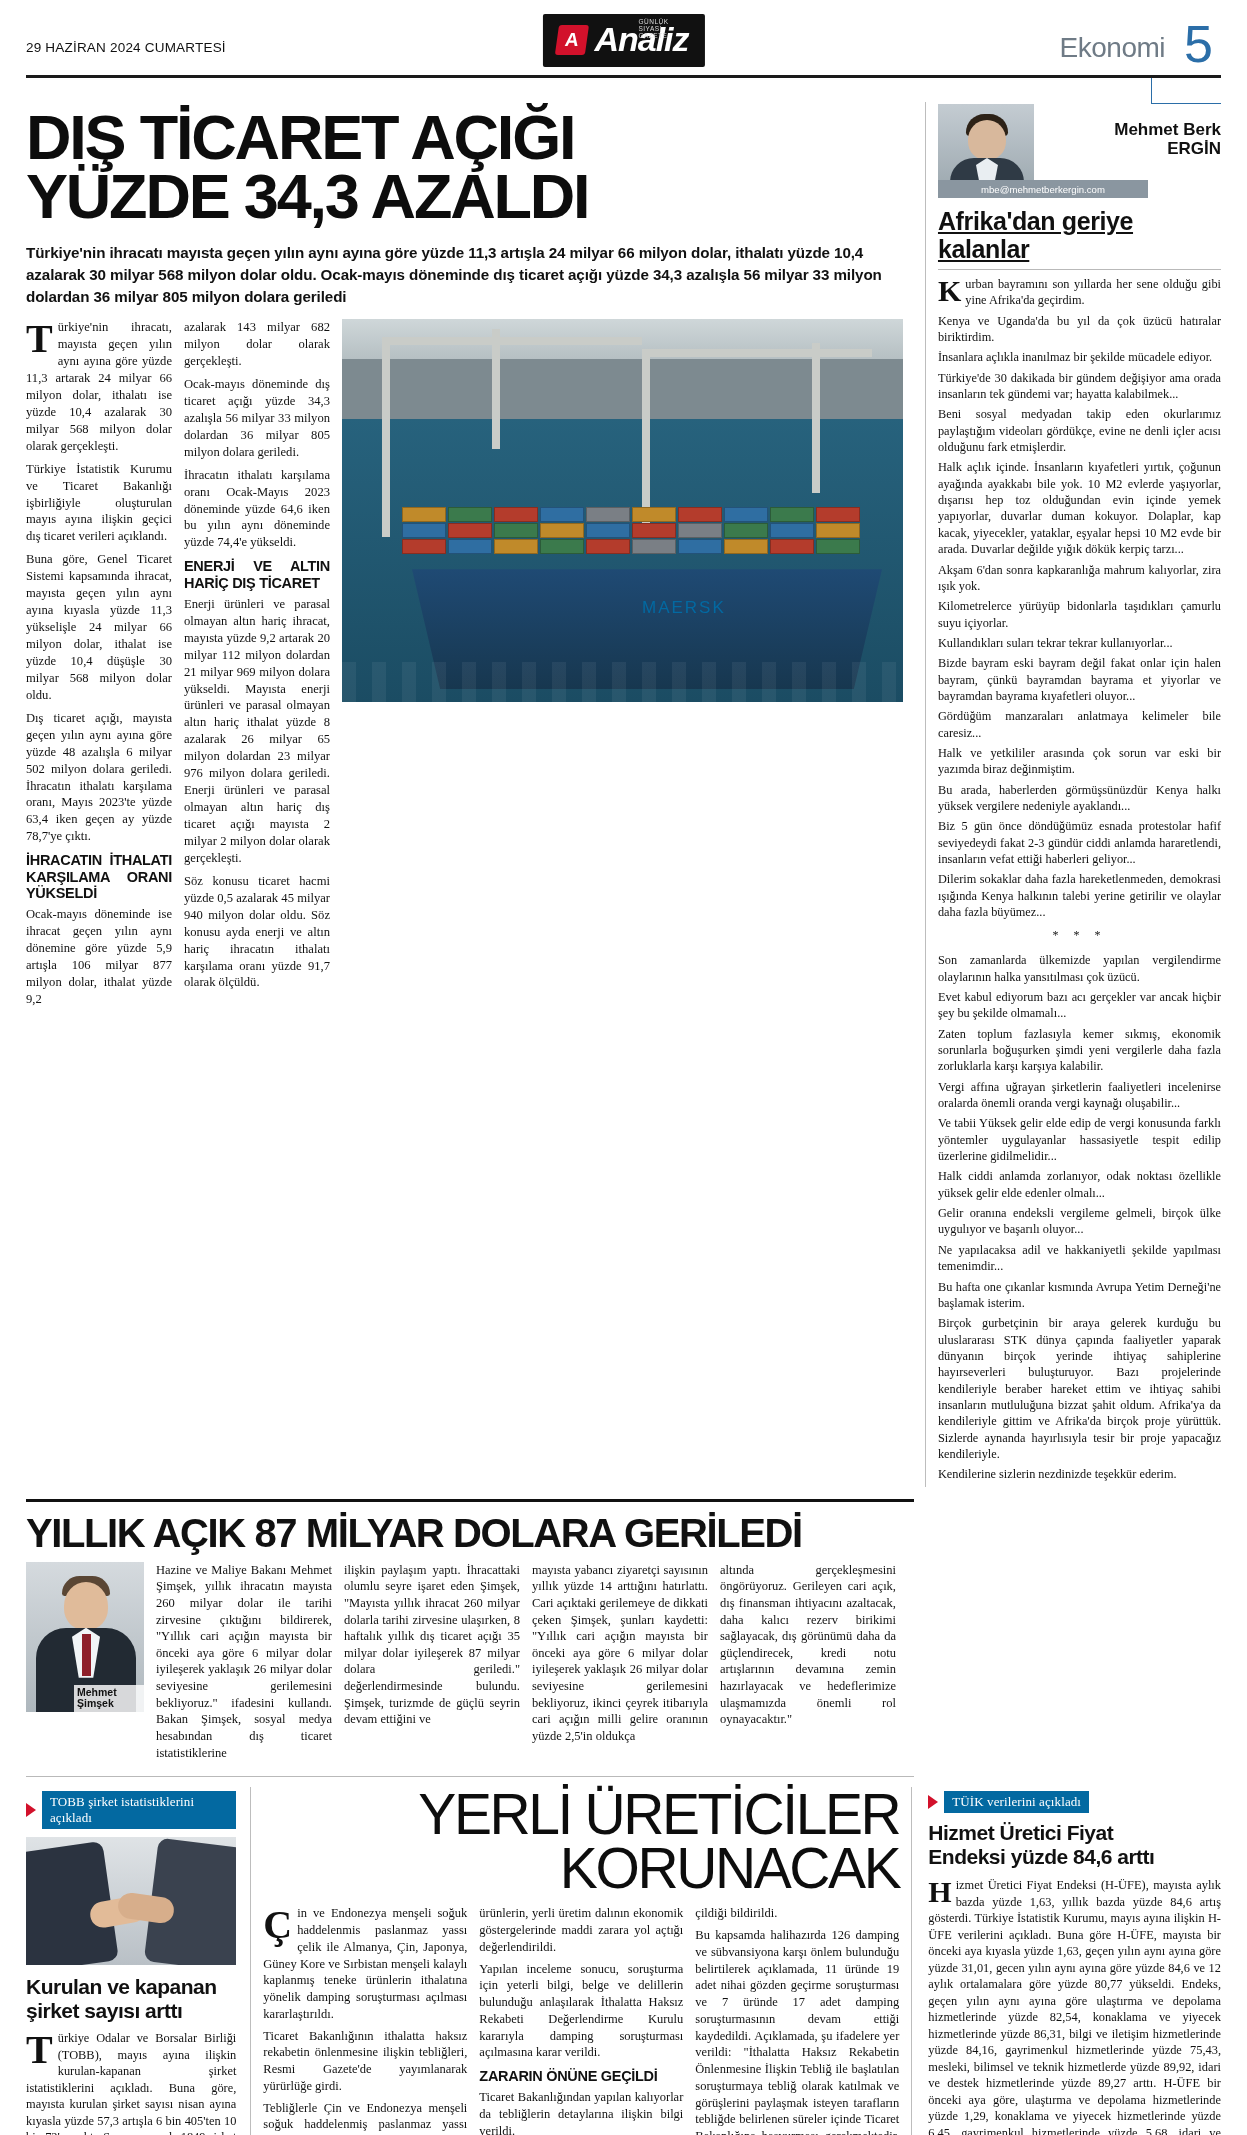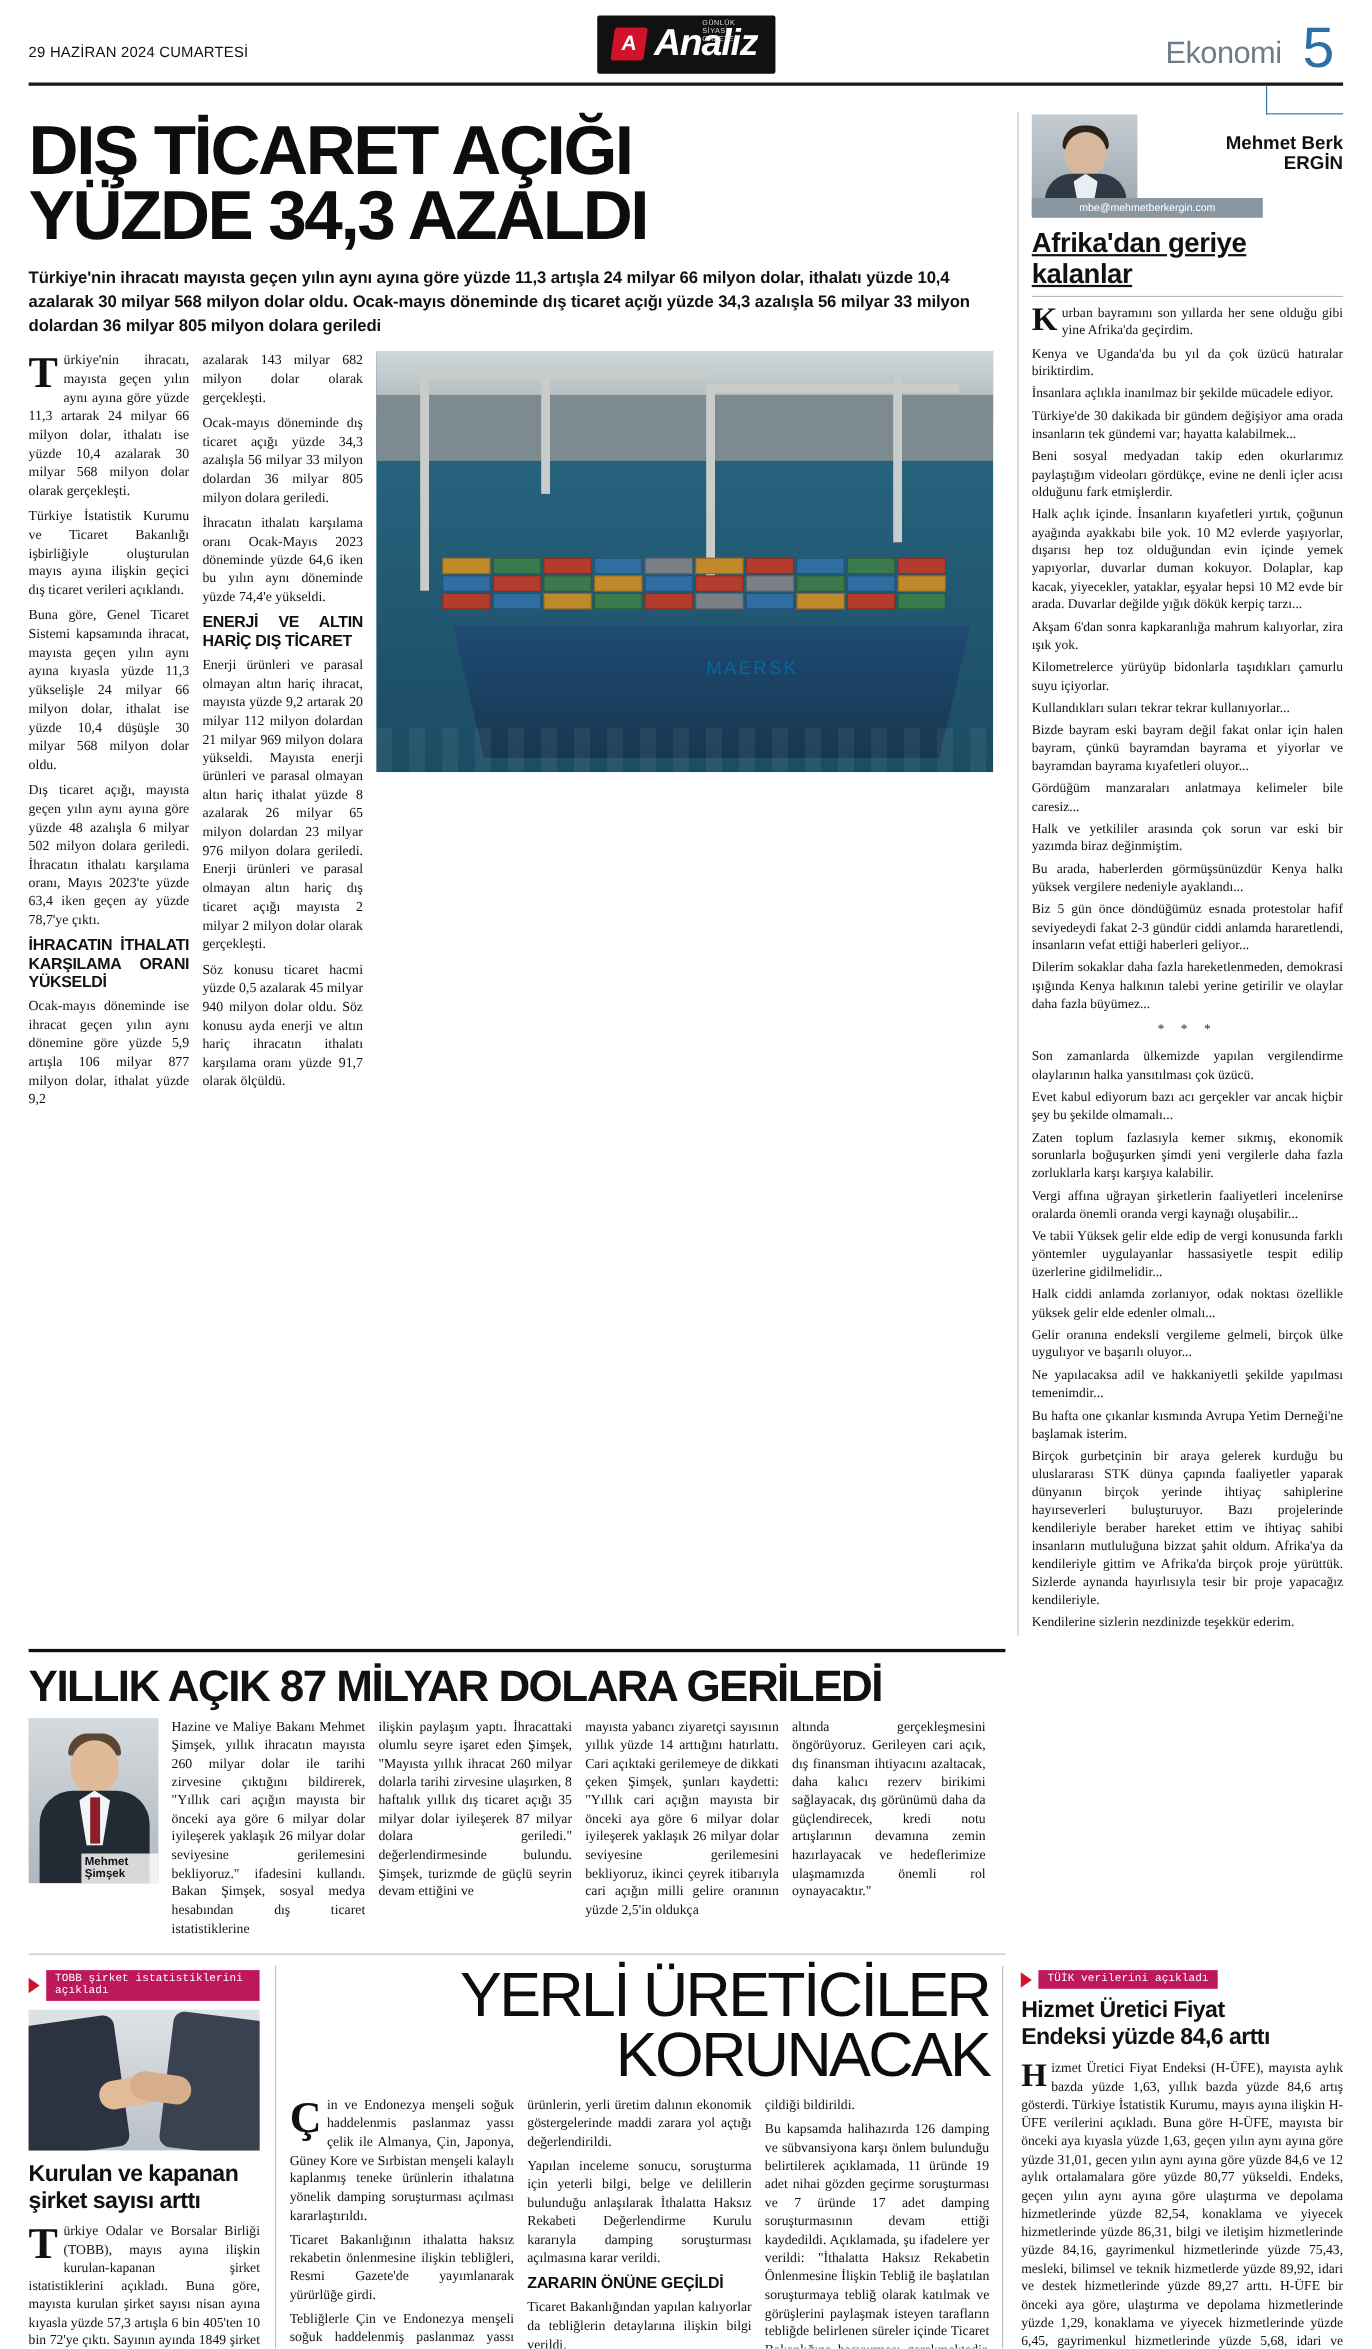--- a/index.html
+++ b/index.html
@@ -184,22 +184,22 @@
   .br { width:297px; padding-left:2px; }
 
   .tag {
     display:flex; align-items:center; gap:6px; margin:4px 0 8px;
   }
   .tag-arrow {
     width:0;height:0;border-top:7px solid transparent;border-bottom:7px solid transparent;
     border-left:10px solid #d2112b;
   }
   .tag-box {
-    background:#be185d; color:#fff; font-family:Liberation Mono, monospace;
-    font-size:10px; padding:3px 8px; letter-spacing:.1px;
+    background:#0369a1; color:#fff; font-family:Liberation Serif, serif;
+    font-size:13px; padding:3px 8px; letter-spacing:.1px;
   }
   .bl-photo { width:100%; height:128px; position:relative; overflow:hidden; background:#e7e9ea; }
   .hs-bg { position:absolute; inset:0; background:linear-gradient(#dfe3e6,#b9c0c6); }
   .hs-suit1 { position:absolute; left:-10px; top:10px; width:95px; height:120px; background:#2b3340; border-radius:10px; transform:rotate(-8deg); }
   .hs-suit2 { position:absolute; right:-10px; top:6px; width:95px; height:124px; background:#3a424f; border-radius:10px; transform:rotate(7deg); }
   .hs-hand1 { position:absolute; left:64px; top:62px; width:56px; height:26px; background:#e2bb98; border-radius:14px; transform:rotate(-10deg); }
   .hs-hand2 { position:absolute; left:92px; top:58px; width:56px; height:26px; background:#d7ae8b; border-radius:14px; transform:rotate(8deg); }
   .bl-title {
     font-family:"Liberation Sans", sans-serif; font-weight:bold; font-size:21px;
     line-height:1.12; margin:10px 0 8px; letter-spacing:-.5px;

